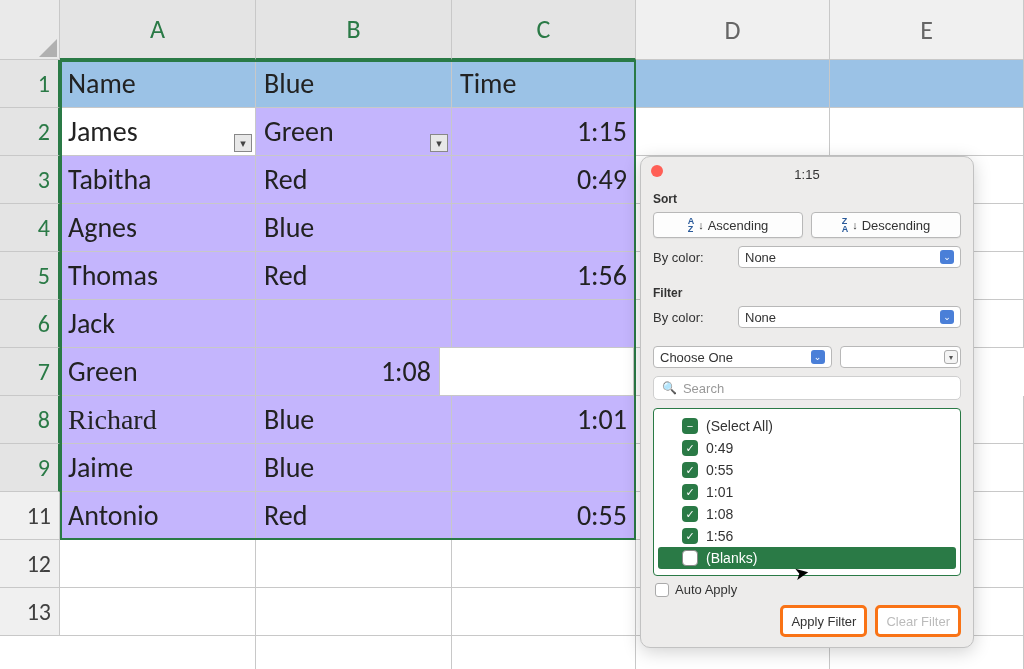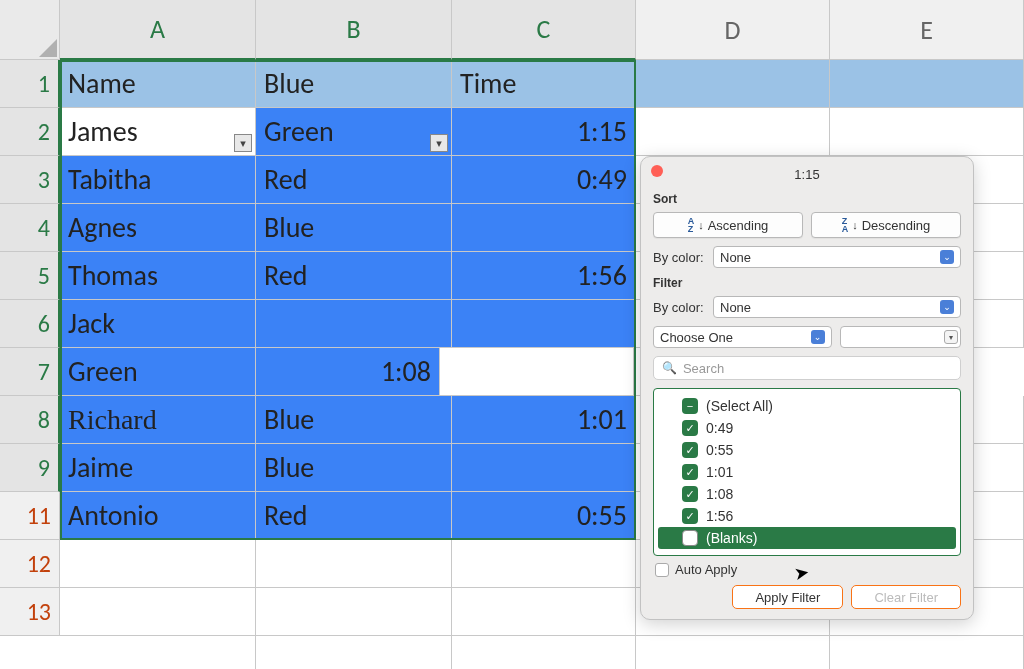--- a/index.html
+++ b/index.html
@@ -65,21 +65,21 @@
     border-bottom: 1px solid #c8c8c8;
     display: flex;
     align-items: center;
     justify-content: flex-end;
     padding-right: 8px;
     font-size: 24px;
     color: #2a7a46;
     background: #e4e4e4;
   }
   .row-header.inactive {
-    color: #c2410c;
+    color: #404040;
     background: #f0f0f0;
     border-right: 1px solid #c8c8c8;
   }
   .grid {
     position: absolute;
     top: 60px; left: 60px;
   }
   .row { display: flex; height: 48px; }
   .cell {
     border-right: 1px solid #c8c8c8;
@@ -89,21 +89,21 @@
     color: #222;
     display: flex;
     align-items: center;
     background: #fff;
     position: relative;
   }
   .header-row .cell {
     background: #9bc2e6;
     font-weight: 400;
   }
-  .sel .cell { background: #3b82f6; }
+  .sel .cell { background: #c4b5fd; }
   .sel .cell.active { background: #fff; }
   .time-cell { justify-content: flex-end; }
   .selection-outline {
     position: absolute;
     top: 60px; left: 60px;
     width: 576px;
     height: 480px;
     border: 2px solid #2a7a46;
     pointer-events: none;
   }
@@ -169,22 +169,22 @@
     line-height: 8px;
     font-weight: bold;
     color: #2a5a9a;
     display: inline-flex;
     flex-direction: column;
   }
   .arrow-down { font-size: 11px; color: #333; }
   .field-row {
     display: flex;
     align-items: center;
-    gap: 0;
-    margin-bottom: 8px;
+    gap: 25px;
+    margin-bottom: 18px;
   }
   .field-label { width: 60px; font-size: 13px; }
   .select {
     flex: 1;
     height: 22px;
     border: 1px solid #b8b8b8;
     border-radius: 4px;
     background: #fff;
     padding: 0 6px;
     display: flex;
@@ -293,23 +293,23 @@
     border: 1px solid #aaa;
     border-radius: 3px;
     background: #fff;
   }
   .popup-buttons {
     display: flex;
     justify-content: flex-end;
     gap: 8px;
   }
   .pbtn {
-    height: 24px;
-    padding: 0 22px;
-    border: 1px solid #f97316;
+    height: 32px;
+    padding: 0 8px;
+    border: 3px solid #f97316;
     border-radius: 5px;
     background: #fff;
     font-size: 13px;
     display: flex;
     align-items: center;
   }
   .pbtn.disabled { color: #bbb; }
   .cursor {
     position: absolute;
     top: 562px; left: 794px;

